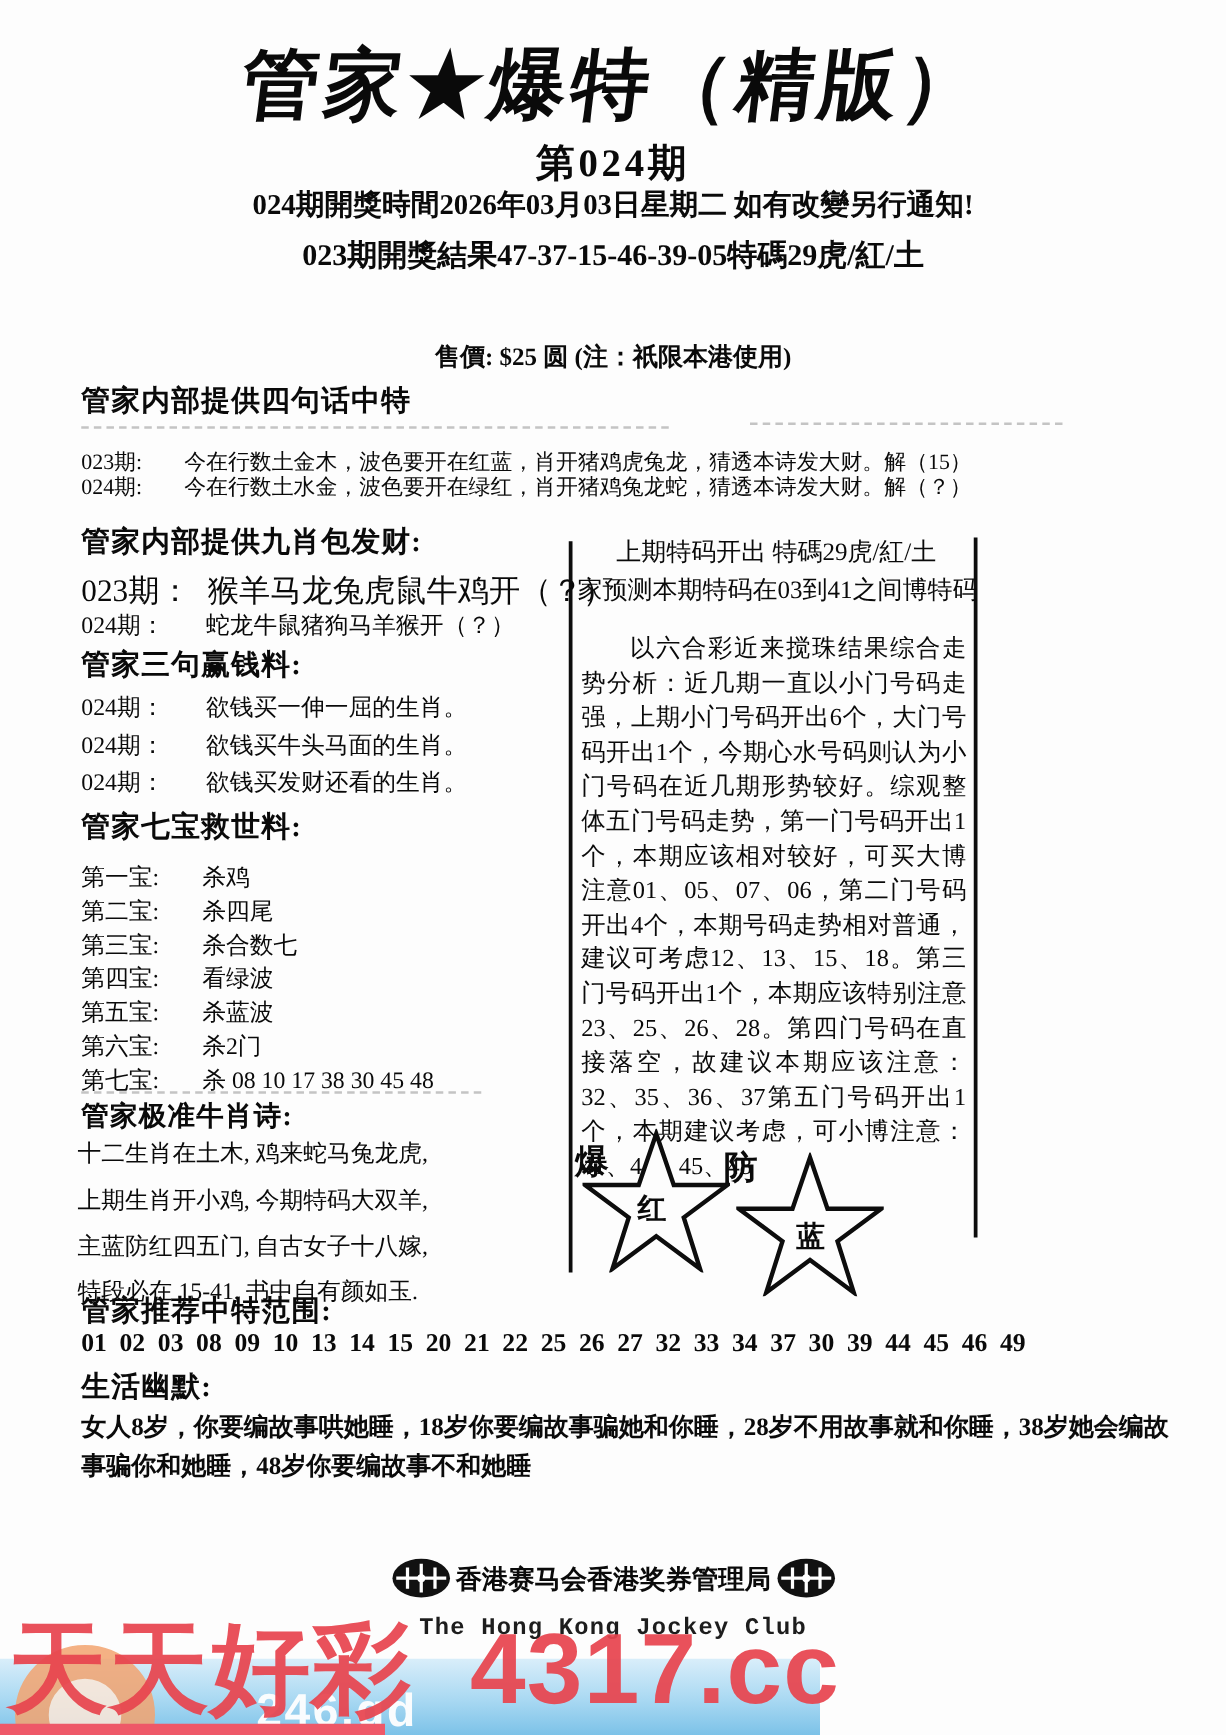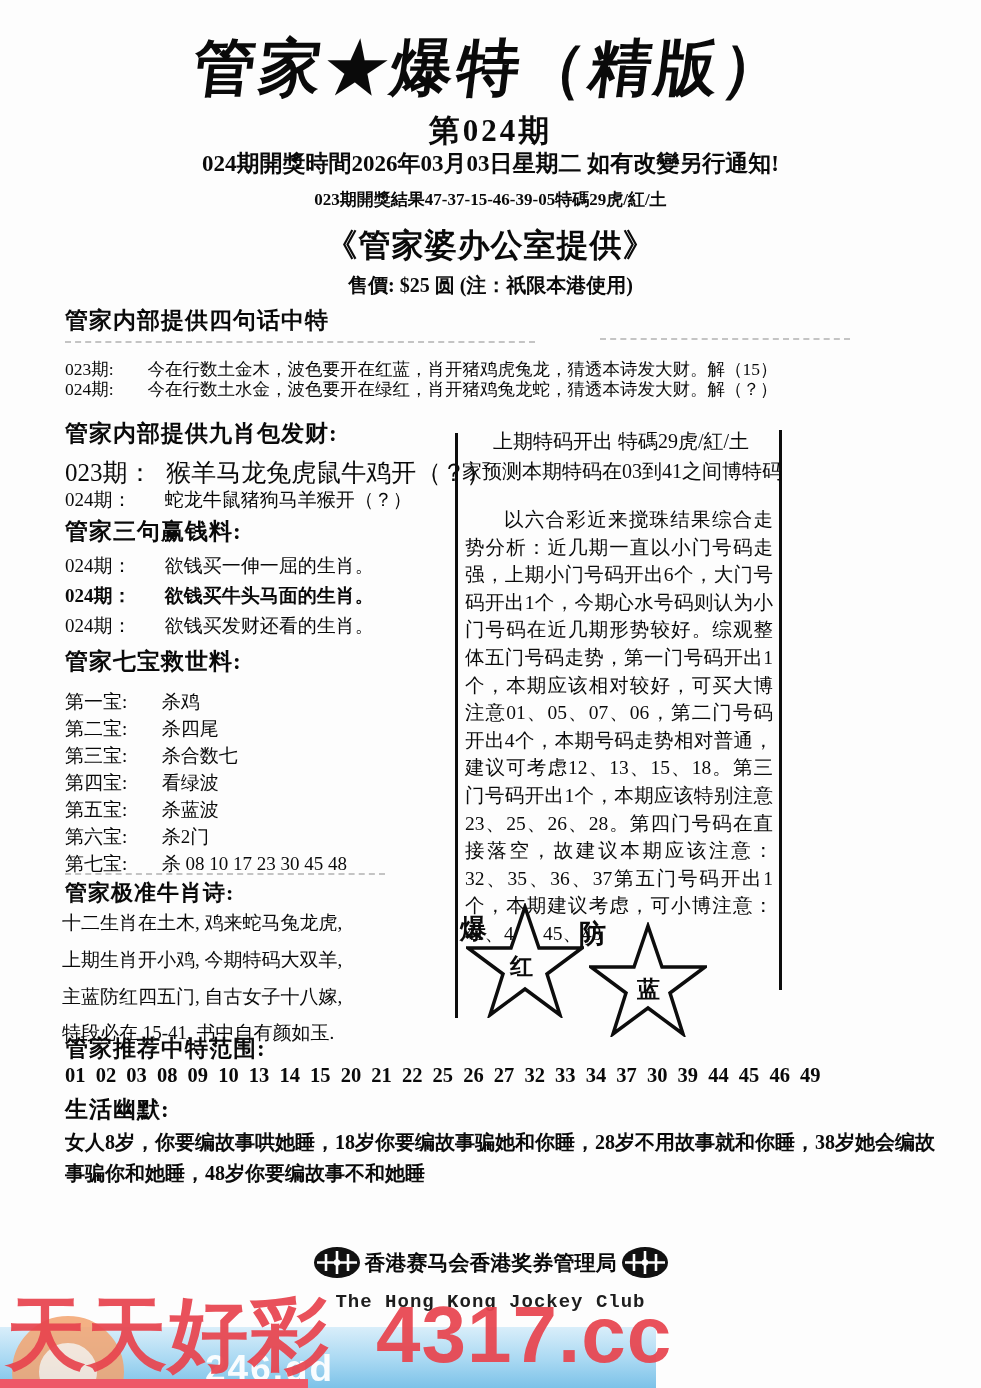--- a/index.html
+++ b/index.html
@@ -5,21 +5,21 @@
   html,body{margin:0;padding:0;background:#e9e9e9;}
   .page{position:relative;width:981px;height:1388px;margin:0 auto;background:#fdfdfd;
         font-family:"Liberation Serif","DejaVu Serif",serif;color:#0a0a0a;overflow:hidden;}
   .abs{position:absolute;}
   .ctr{left:0;width:100%;text-align:center;}
 
   
   .title{top:26px;font-size:62px;font-weight:900;letter-spacing:4px;transform:skewX(-7deg);}
   .issue{top:110px;font-size:31px;font-weight:700;letter-spacing:3px;}
   .drawtime{top:148px;font-size:23px;font-weight:700;}
-  .lastresult{top:188px;font-size:17px;font-weight:700;}
+  .lastresult{top:188px;font-size:24px;font-weight:700;}
   .provider{top:224px;font-size:32px;font-weight:700;letter-spacing:1px;}
   .price{top:272px;font-size:20px;font-weight:700;}
 
   
   .sec-h{left:65px;font-size:23px;font-weight:800;letter-spacing:1px;}
   .row{left:65px;font-size:18px;white-space:nowrap;}
   .row .lbl{display:inline-block;min-width:78px;}
   .small-row{font-size:17.5px;}
   .gap-lbl{display:inline-block;min-width:95px;}
   .poem-line{left:62px;font-size:19px;white-space:nowrap;}
@@ -59,21 +59,20 @@
 </style>
 </head>
 <body>
 
 <div class="page">
 
   <div class="abs ctr title">管家★爆特（精版）</div>
   <div class="abs ctr issue">第024期</div>
   <div class="abs ctr drawtime">024期開獎時間2026年03月03日星期二 如有改變另行通知!</div>
   <div class="abs ctr lastresult">023期開獎結果47-37-15-46-39-05特碼29虎/紅/土</div>
-  <div class="abs ctr provider">《管家婆办公室提供》</div>
   <div class="abs ctr price">售價: $25 圆 (注：祇限本港使用)</div>
 
   <div class="abs sec-h" style="top:305px;">管家内部提供四句话中特</div>
   <div class="abs dashes" style="left:65px;top:341px;width:470px;"></div>
   <div class="abs dashes" style="left:600px;top:338px;width:250px;"></div>
   <div class="abs row small-row" style="top:333px;margin-top:24px;">
     <span class="lbl">023期:</span>
     <span>今在行数土金木，波色要开在红蓝，肖开猪鸡虎兔龙，猜透本诗发大财。解（15）</span>
   </div>
   <div class="abs row small-row" style="top:377px;">
@@ -89,21 +88,21 @@
   <div class="abs row" style="top:487px;font-size:19px;">
     <span class="gap-lbl">024期：</span>
     <span>蛇龙牛鼠猪狗马羊猴开（？）</span>
   </div>
 
   <div class="abs sec-h" style="top:516px;">管家三句赢钱料:</div>
   <div class="abs row" style="top:553px;font-size:19px;">
     <span class="gap-lbl">024期：</span>
     <span>欲钱买一伸一屈的生肖。</span>
   </div>
-  <div class="abs row" style="top:583px;font-size:19px;font-weight:bold;">
+  <div class="abs row" style="top:583px;font-size:19px;">
     <span class="gap-lbl">024期：</span>
     <span>欲钱买牛头马面的生肖。</span>
   </div>
   <div class="abs row" style="top:613px;font-size:19px;">
     <span class="gap-lbl">024期：</span>
     <span>欲钱买发财还看的生肖。</span>
   </div>
 
   <div class="abs sec-h" style="top:646px;">管家七宝救世料:</div>
   <div class="abs row" style="top:689px;font-size:19px;">
@@ -125,21 +124,21 @@
   <div class="abs row" style="top:797px;font-size:19px;">
     <span class="lbl" style="min-width:92px;">第五宝:</span>
     <span>杀蓝波</span>
   </div>
   <div class="abs row" style="top:824px;font-size:19px;">
     <span class="lbl" style="min-width:92px;">第六宝:</span>
     <span>杀2门</span>
   </div>
   <div class="abs row" style="top:851px;font-size:19px;">
     <span class="lbl" style="min-width:92px;">第七宝:</span>
-    <span>杀 08 10 17 23 30 45 48</span>
+    <span>杀 08 10 17 38 30 45 48</span>
   </div>
 
   <div class="abs dashes" style="left:65px;top:873px;width:320px;"></div>
   <div class="abs sec-h" style="top:878px;font-size:22px;">管家极准牛肖诗:</div>
   <div class="abs poem-line" style="top:910px;">十二生肖在土木, 鸡来蛇马兔龙虎,</div>
   <div class="abs poem-line" style="top:947px;">上期生肖开小鸡, 今期特码大双羊,</div>
   <div class="abs poem-line" style="top:984px;">主蓝防红四五门, 自古女子十八嫁,</div>
   <div class="abs poem-line" style="top:1020px;">特段必在 15-41, 书中自有颜如玉.</div>
 
   <div class="abs vline" style="left:455px;top:433px;height:585px;"></div>

